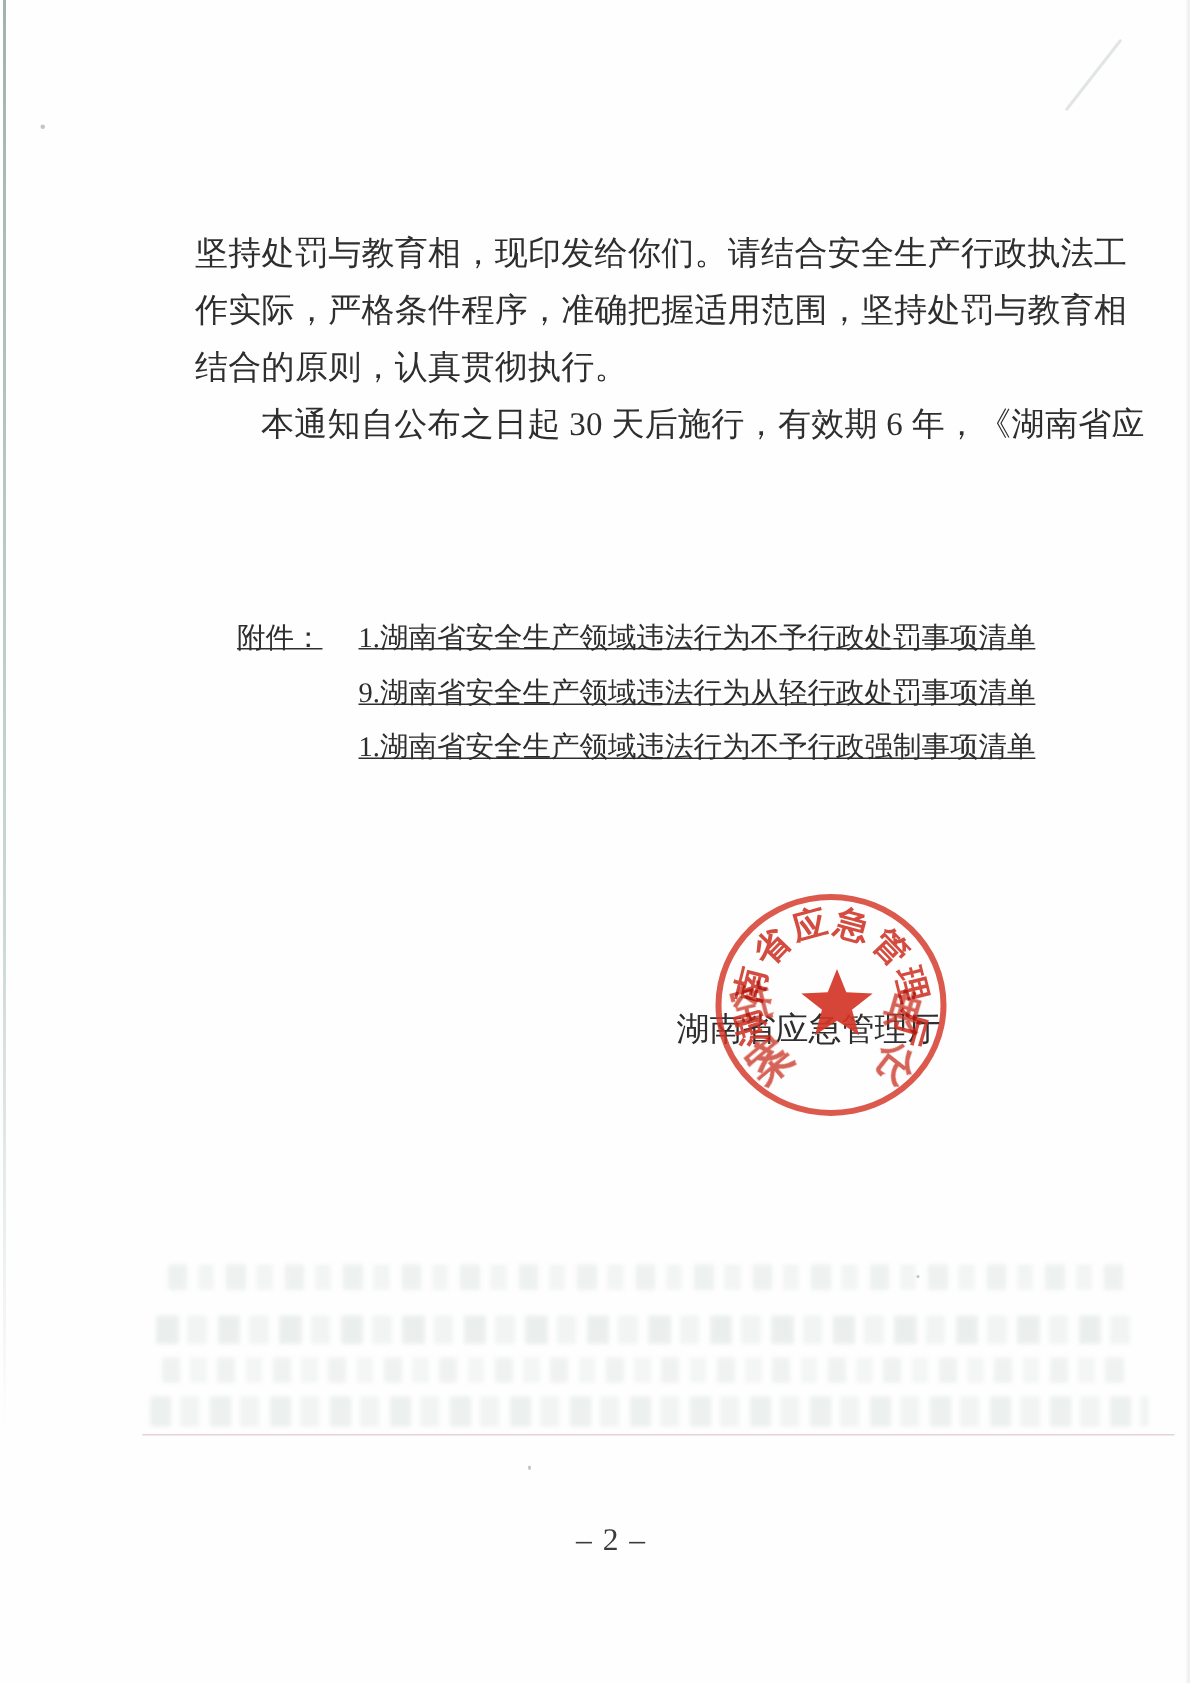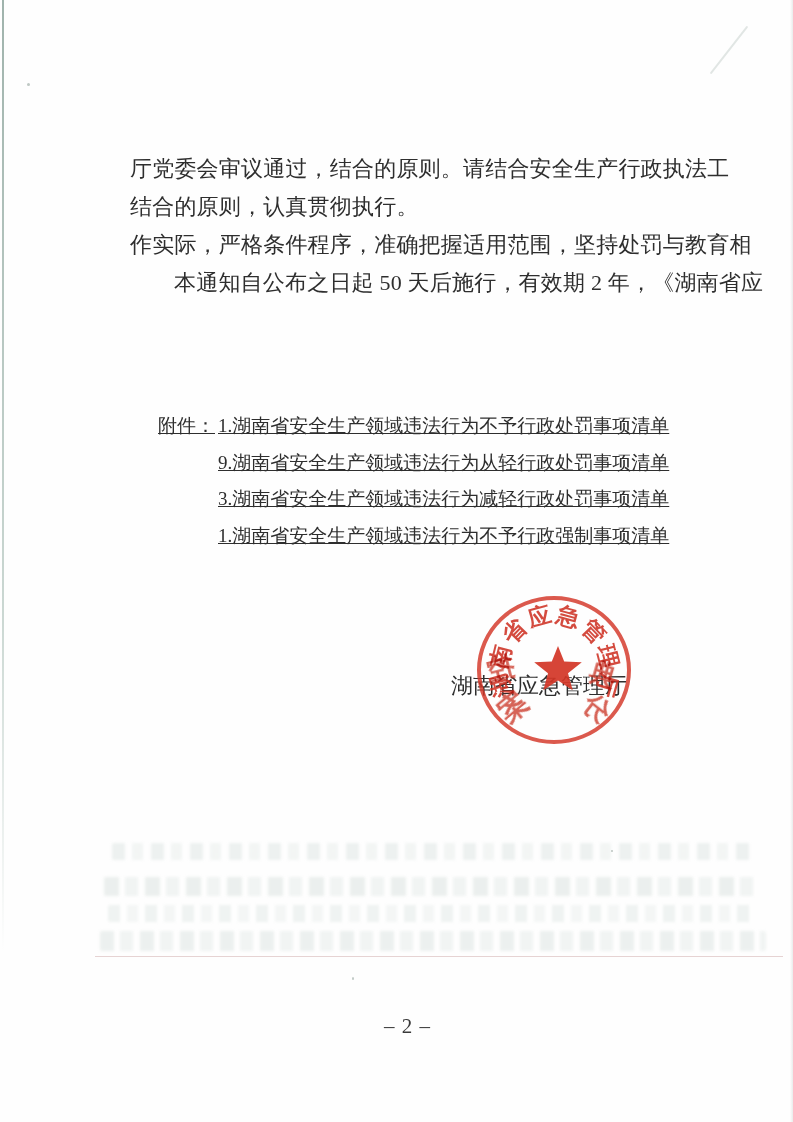--- a/index.html
+++ b/index.html
@@ -23,21 +23,21 @@
 
   
   .body-text { position:absolute; left:130px; top:150px; width:622px;
     font-size:22px; line-height:38px; letter-spacing:.2px; }
   .body-text .line { white-space:nowrap; }
   .body-text .line.indent { padding-left:44px; }
 
   
   .attachments { position:absolute; left:158px; top:408px; display:flex;
     font-size:19px; line-height:36.5px;text-decoration:underline; }
-  .att-items { margin-left:3px; }
+  .att-items { margin-left:24px; }
   .att-items .att-item { white-space:nowrap; }
 
   
   .sig-agency { position:absolute; left:451px; top:671px; font-size:22px; z-index:2; white-space:nowrap; }
   .sig-date   { position:absolute; left:451px; top:708px; font-size:22px; z-index:2; letter-spacing:.5px; white-space:nowrap; }
 
   
   .seal { position:absolute; left:477px; top:596px; width:154px; height:148px; z-index:5; }
   .seal-ring { position:absolute; inset:0; border:4.5px solid rgba(211,53,38,.82);
     border-radius:50%; box-sizing:border-box; mix-blend-mode:multiply; }
@@ -80,32 +80,31 @@
 <div class="page">
 
   <div class="scan-edge-left"></div>
   <div class="scan-edge-right"></div>
   <div class="streak"></div>
   <div class="speck s1"></div>
   <div class="speck s2"></div>
   <div class="speck s3"></div>
 
   <div class="body-text">
-    <div class="line">厅党委会审议通过，结合的原则。请结合安全生产行政执法工</div>
+    <div class="line">坚持处罚与教育相，现印发给你们。请结合安全生产行政执法工</div>
+    <div class="line">作实际，严格条件程序，准确把握适用范围，坚持处罚与教育相</div>
     <div class="line">结合的原则，认真贯彻执行。</div>
-    <div class="line">作实际，严格条件程序，准确把握适用范围，坚持处罚与教育相</div>
-    <div class="line indent">本通知自公布之日起 50 天后施行，有效期 2 年，《湖南省应</div>
+    <div class="line indent">本通知自公布之日起 30 天后施行，有效期 6 年，《湖南省应</div>
   </div>
 
   <div class="attachments">
     <div class="att-label">附件：</div>
     <div class="att-items">
       <div class="att-item">1.湖南省安全生产领域违法行为不予行政处罚事项清单</div>
       <div class="att-item">9.湖南省安全生产领域违法行为从轻行政处罚事项清单</div>
-      <div class="att-item">3.湖南省安全生产领域违法行为减轻行政处罚事项清单</div>
       <div class="att-item">1.湖南省安全生产领域违法行为不予行政强制事项清单</div>
     </div>
   </div>
 
   <div class="sig-agency">湖南省应急管理厅</div>
 
   <div class="seal">
     <div class="seal-ring"></div>
     <div class="seal-arc">
       <span class="arc-char a0">湖</span>

